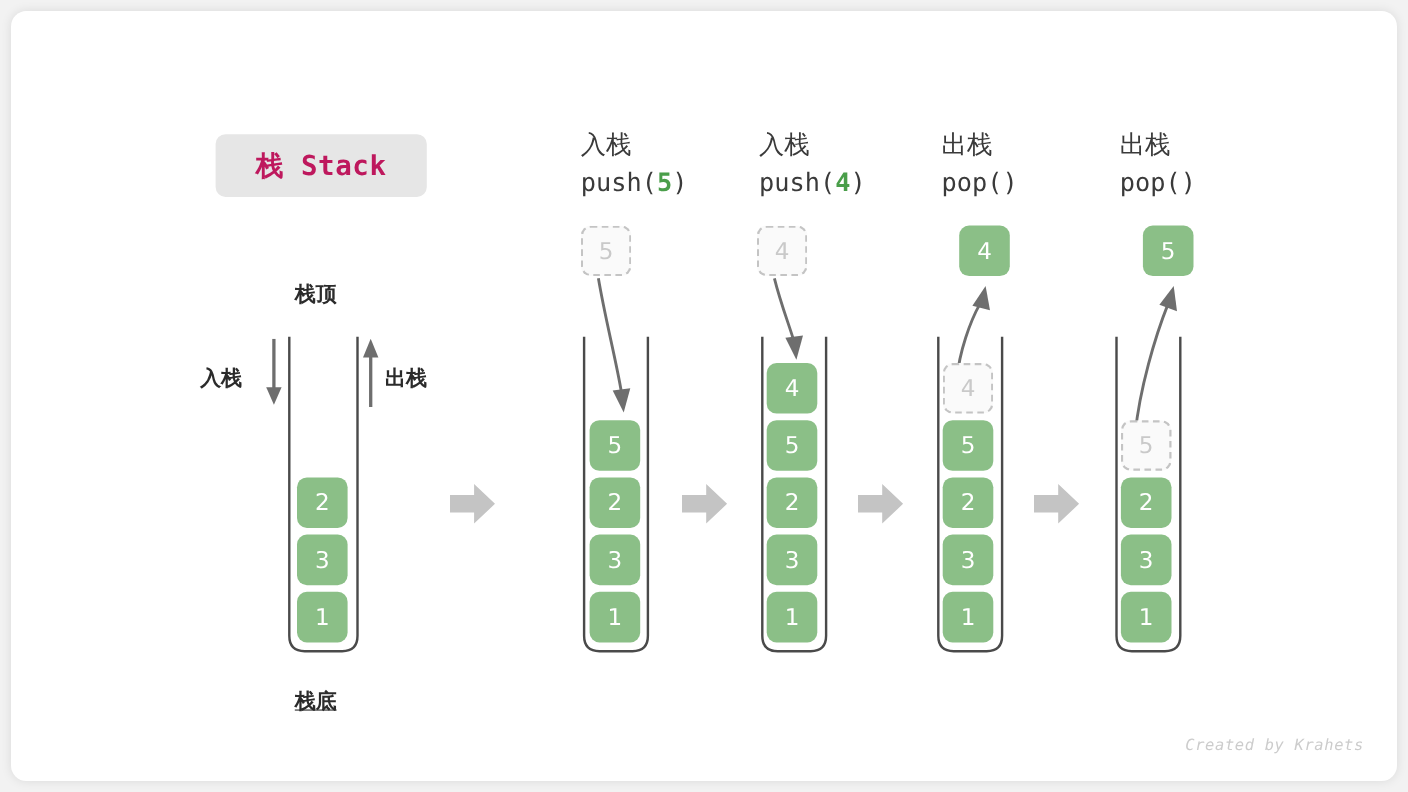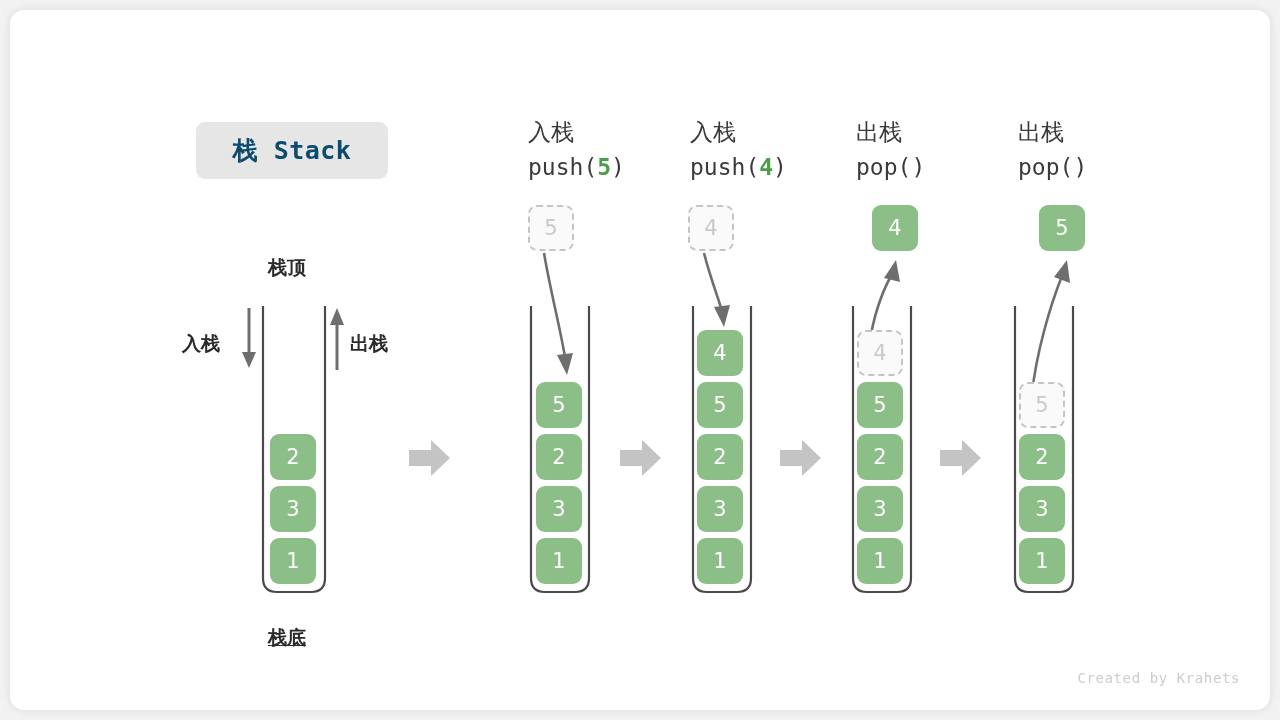--- a/index.html
+++ b/index.html
@@ -38,21 +38,21 @@
     width: 192px;
     height: 57px;
     background: #e6e6e6;
     border-radius: 9px;
     display: flex;
     align-items: center;
     justify-content: center;
     font-family: "DejaVu Sans Mono", "Liberation Mono", monospace;
     font-size: 25px;
     font-weight: 700;
-    color: #0c4a6e;
+    color: #be185d;
     letter-spacing: 0.5px;
   }
 
   
   .col-head {
     font-family: "DejaVu Sans Mono", "Liberation Mono", monospace;
     font-size: 23px;
     color: #3a3a3a;
     line-height: 35px;
     white-space: nowrap;
@@ -106,20 +106,21 @@
   .tick svg { display: block; }
 
   
   .credit {
     right: 30px;
     bottom: 24px;
     font-family: "DejaVu Sans Mono", "Liberation Mono", monospace;
     font-size: 14px;
     color: #cccccc;
     letter-spacing: 0.6px;
+    font-style: italic;
   }
 </style>
 </head>
 <body>
 
 <div id="canvas">
   <div class="card">
 
     <div class="abs title-chip">栈 Stack</div>
 

